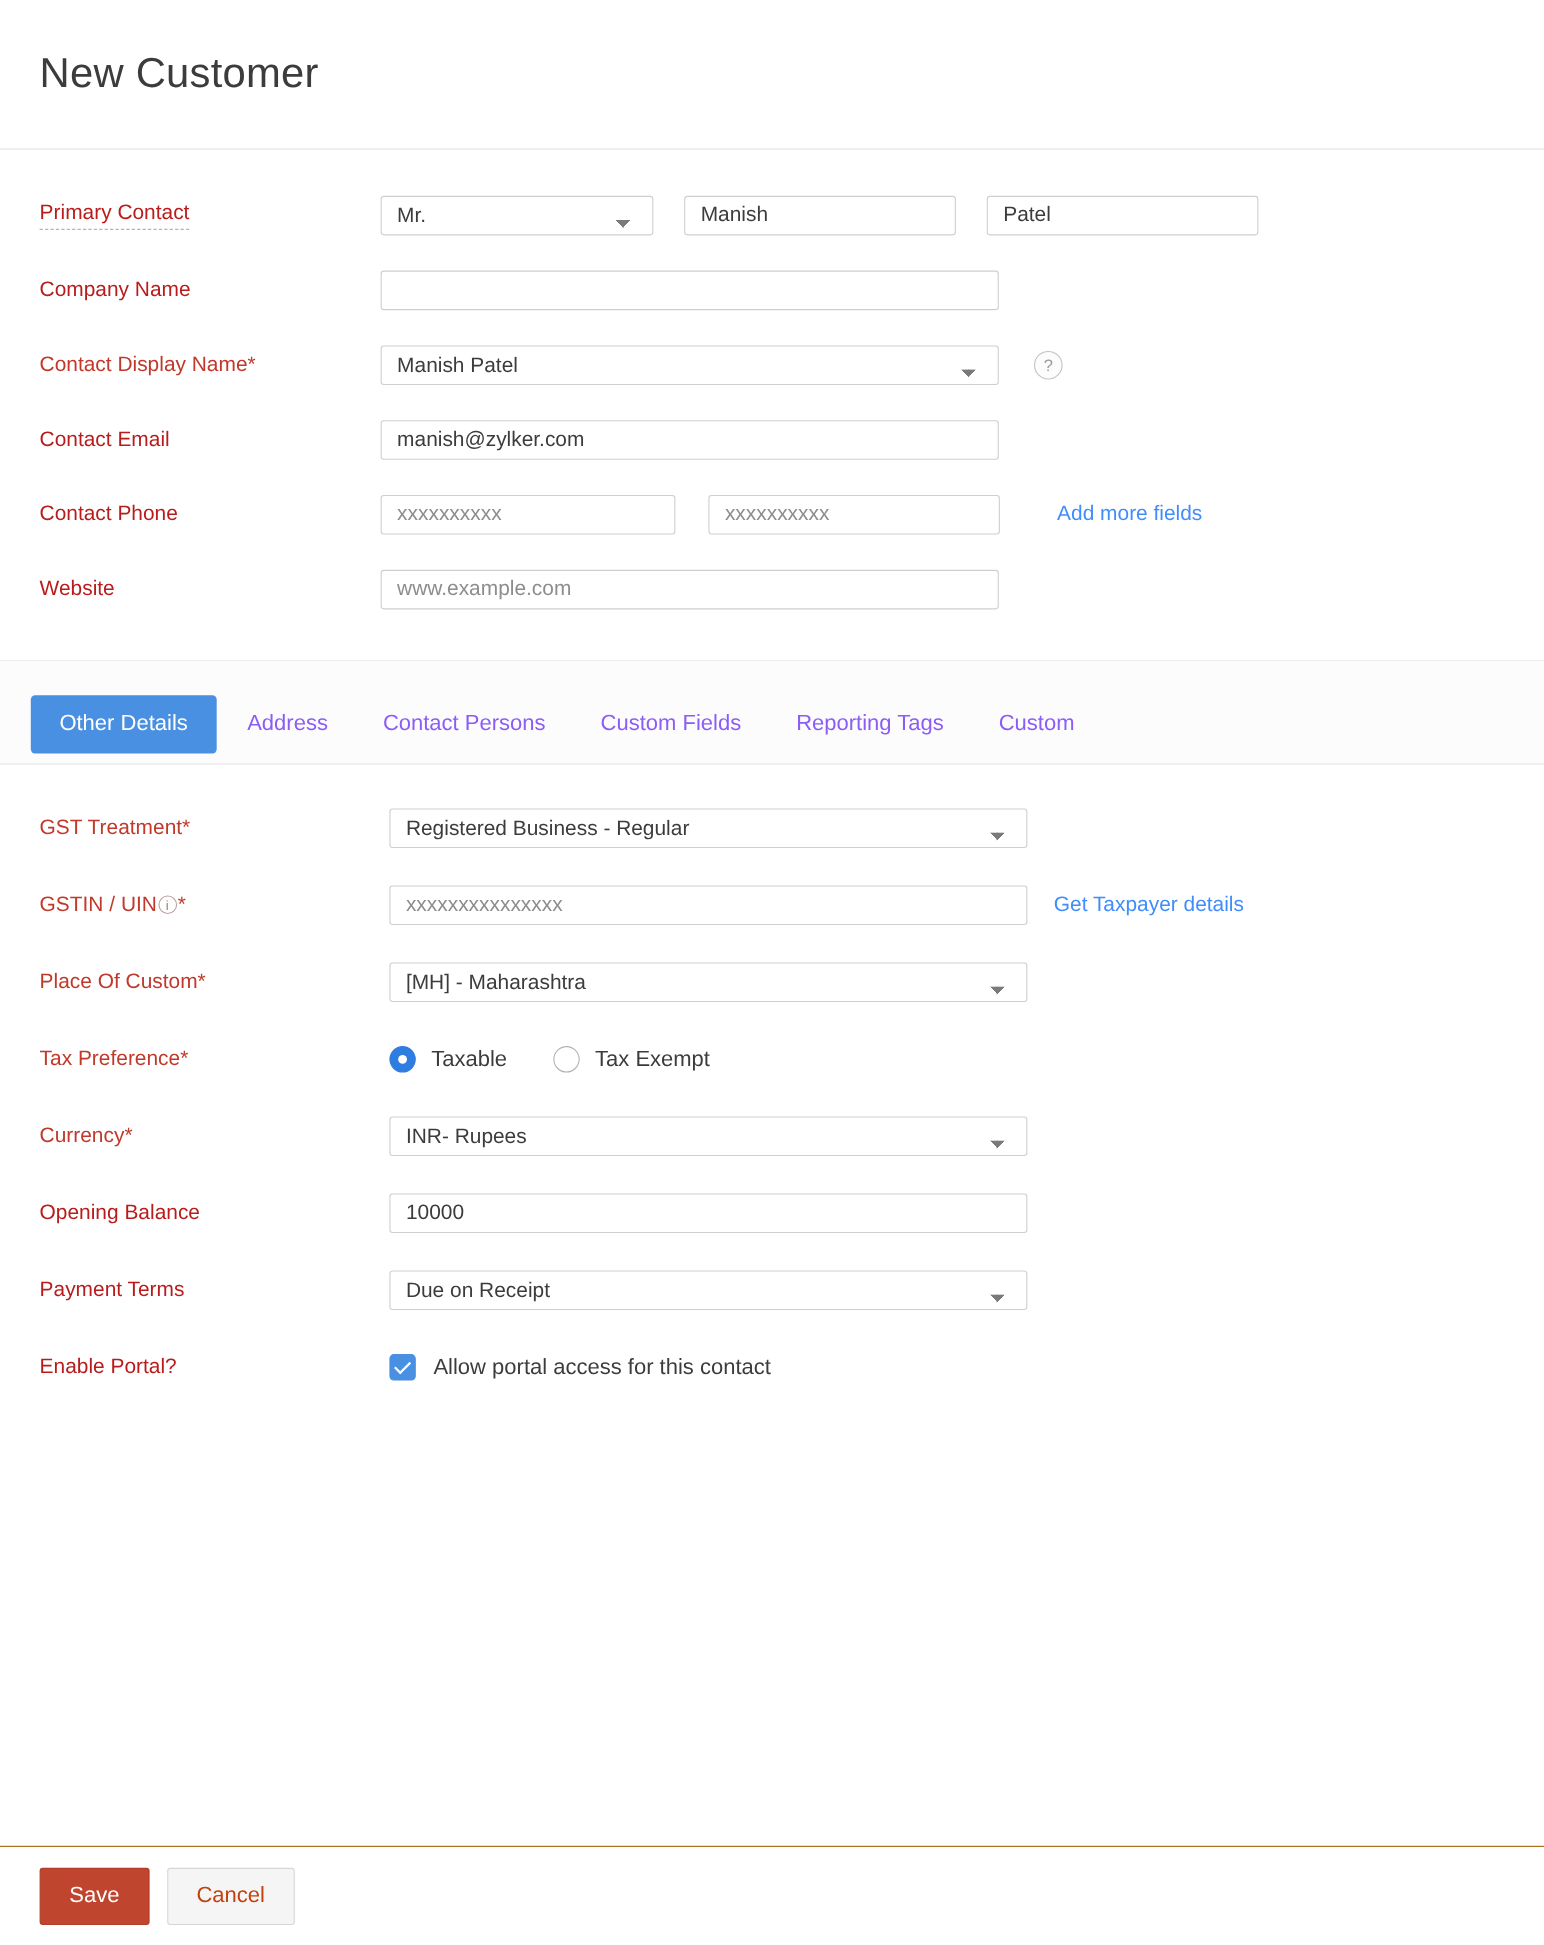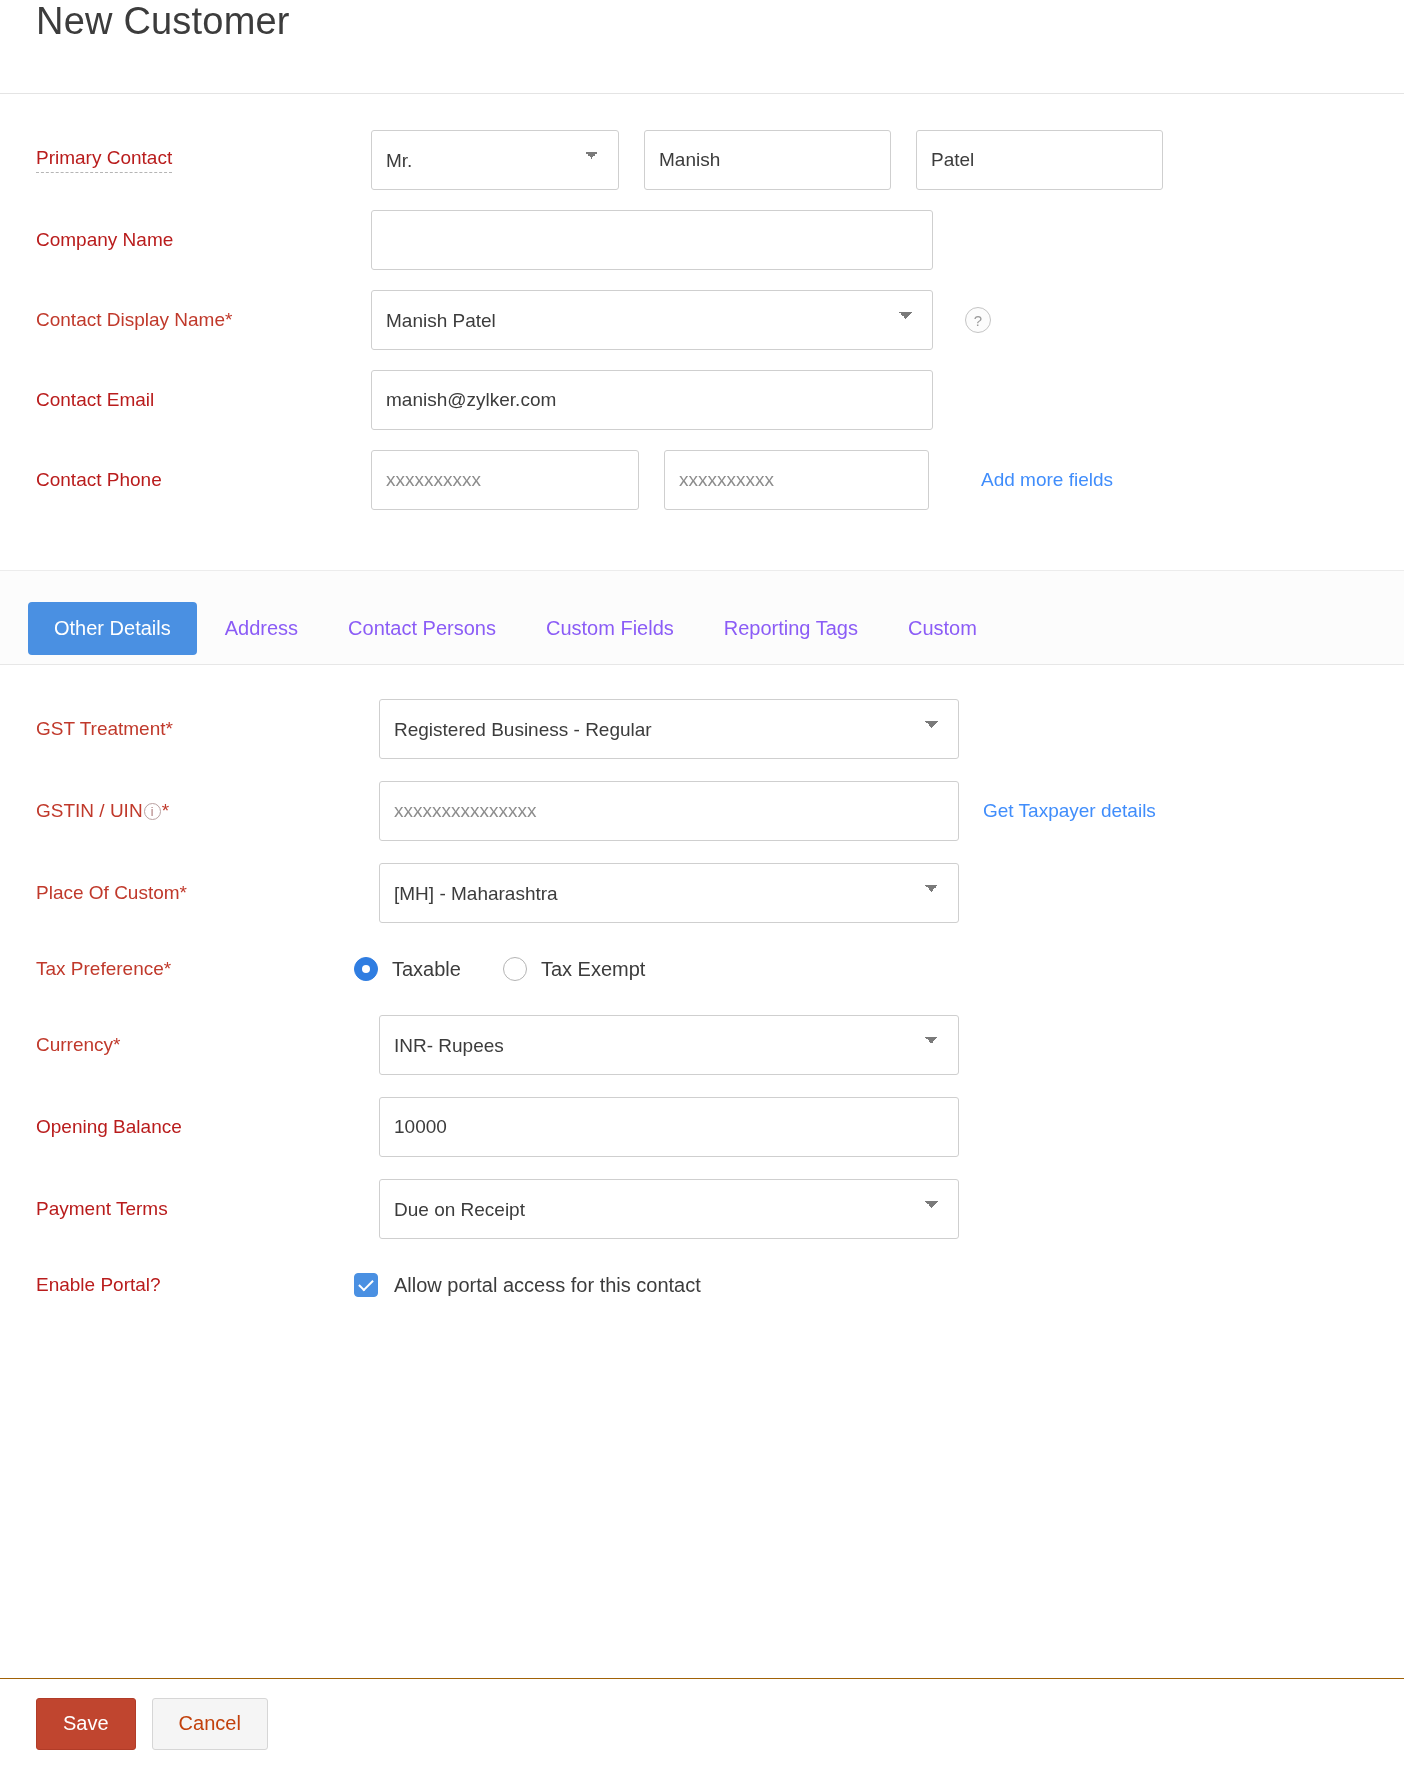--- a/index.html
+++ b/index.html
@@ -11,23 +11,24 @@
     font-family: "Liberation Sans", sans-serif;
     color: #333333;
   }
   body {
     min-height: 1768px;
     position: relative;
   }
 
   
   .page-header {
-    height: 94px;
+    height: 136px;
     border-bottom: 1px solid #e4e4e4;
     display: flex;
+    align-items: center;
     padding-left: 36px;
   }
   .page-title {
     font-size: 38px;
     font-weight: 400;
     color: #3c3c3c;
     letter-spacing: 0.2px;
   }
 
   
@@ -51,30 +52,29 @@
   .form-label.required {
     color: #c0392b;
   }
   .label-dotted {
     border-bottom: 1px dashed #b5b5b5;
     padding-bottom: 3px;
     display: inline-block;
   }
 
   input.txt, select.sel {
-    height: 60px;
+    height: 36px;
     border: 1px solid #cfcfcf;
     border-radius: 3px;
     background: #ffffff;
     font-size: 19px;
     font-family: "Liberation Sans", sans-serif;
     color: #3c3c3c;
     padding: 0 14px;
     outline: none;
-    margin-left: 25px;
   }
   input.txt::placeholder { color: #8d8d8d; }
 
   select.sel {
     appearance: none;
     -webkit-appearance: none;
     background-image:
       linear-gradient(45deg, transparent 50%, #7a7a7a 50%),
       linear-gradient(135deg, #7a7a7a 50%, transparent 50%);
     background-position:
@@ -288,20 +288,24 @@
     <input class="txt w-mid" type="text" value="manish@zylker.com" style="">
   </div>
 
   <div class="form-row">
     <div class="form-label">Contact Phone</div>
     <input class="txt w-phone" type="text" placeholder="xxxxxxxxxx" style="">
     <input class="txt w-phone2" type="text" placeholder="xxxxxxxxxx" style="">
     <a class="link link-addmore">Add more fields</a>
   </div>
 
+  <div class="form-row" style="margin-bottom:0;">
+    <div class="form-label">Website</div>
+    <input class="txt w-mid" type="text" placeholder="www.example.com" style="">
+  </div>
 
 </div>
 
 <div class="tab-bar">
   <div class="tab active">Other Details</div>
   <div class="tab">Address</div>
   <div class="tab">Contact Persons</div>
   <div class="tab">Custom Fields</div>
   <div class="tab">Reporting Tags</div>
   <div class="tab">Custom</div>

